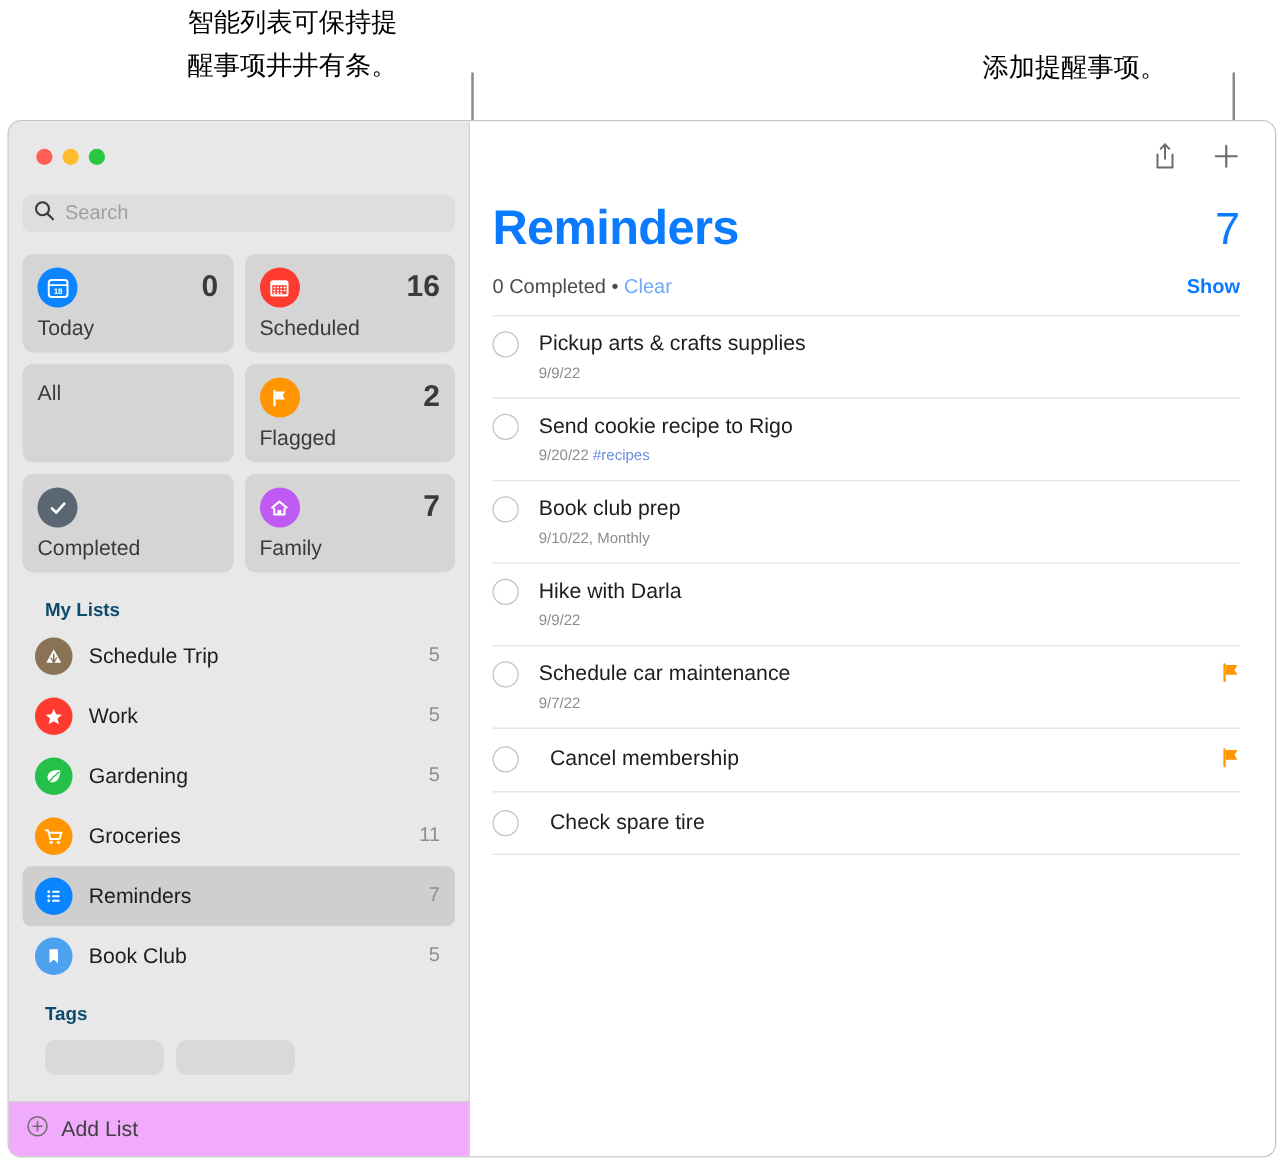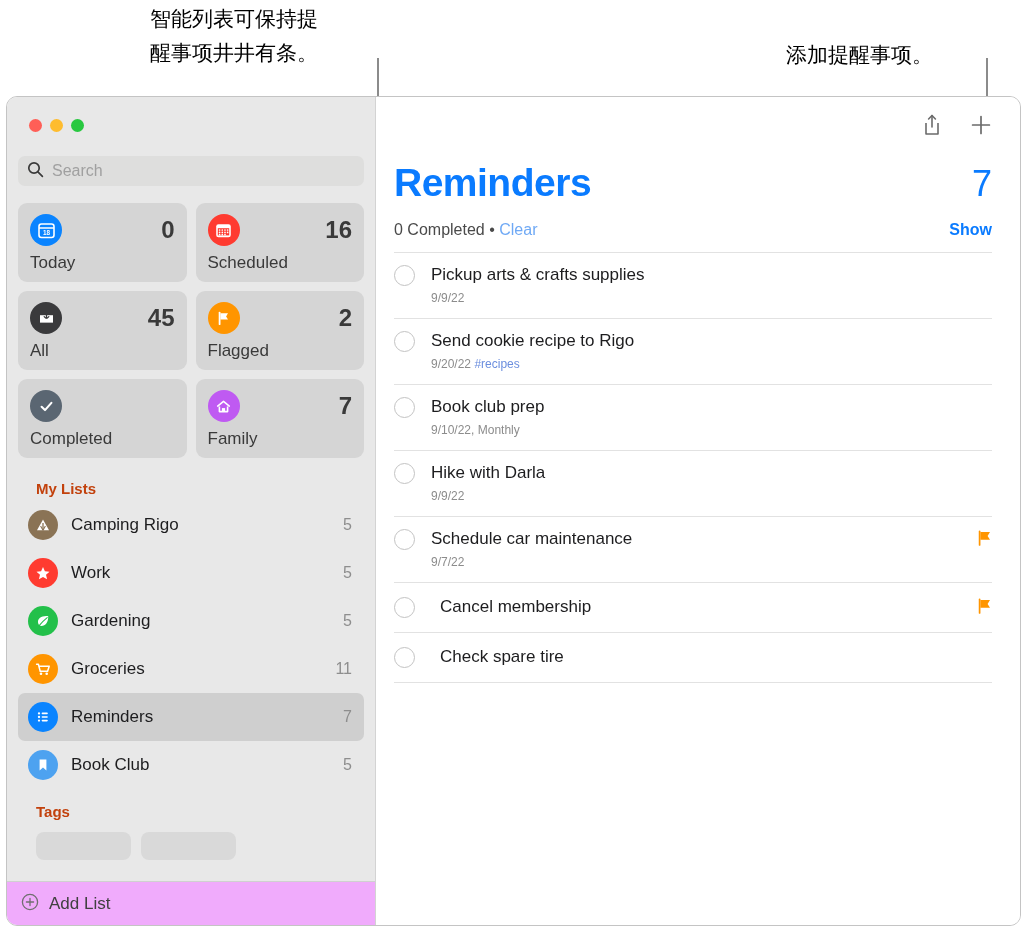--- a/index.html
+++ b/index.html
@@ -106,21 +106,21 @@
     line-height: 1;
   }
   .smart-label {
     font-size: 17px; color: #3a3a3a;
     margin-top: 5px;
   }
 
   
   #lists-section { margin-top: 22px; flex: 1 1 auto; overflow: hidden; }
   .section-header {
-    font-size: 15px; color: #c2410c; font-weight: bold;
+    font-size: 15px; color: #0c4a6e; font-weight: bold;
     padding: 0 0 4px 29px;
   }
   .list-row {
     display: flex; align-items: center;
     height: 48px;
     margin: 0 11px;
     padding: 0 12px 0 10px;
     border-radius: 7px;
     gap: 13px;
   }
@@ -280,30 +280,20 @@
                     <circle cx="11" cy="13.6" r="0.85"></circle>
                   </g>
                 </svg>
             </div>
             <div class="smart-count">16</div>
           </div>
           <div class="smart-label">Scheduled</div>
         </div>
 
         <div class="smart-card">
-          <div class="smart-top">
-            <div class="smart-icon" style="background:#3a3a3c">
-              <svg width="19" height="19" viewBox="0 0 19 19">
-                  <path d="M3 6.2 L16 6.2 L16 13.4 L3 13.4 Z" fill="#fff"></path>
-                  <path d="M9.5 5 L9.5 9.6 M7.2 7.6 L9.5 9.9 L11.8 7.6" stroke="#3a3a3c" stroke-width="1.3" fill="none" stroke-linecap="round" stroke-linejoin="round"></path>
-                  <rect x="3" y="9.8" width="13" height="3.6" fill="#fff"></rect>
-                </svg>
-            </div>
-            <div class="smart-count">45</div>
-          </div>
           <div class="smart-label">All</div>
         </div>
 
         <div class="smart-card">
           <div class="smart-top">
             <div class="smart-icon" style="background:#ff9500">
               <svg width="19" height="19" viewBox="0 0 19 19">
                   <path d="M5.6 3.6 L5.6 15.2" stroke="#fff" stroke-width="1.8" stroke-linecap="round"></path>
                   <path d="M6.4 4.2 L14 4.2 L12.1 7.4 L14 10.6 L6.4 10.6 Z" fill="#fff"></path>
                 </svg>
@@ -345,21 +335,21 @@
 
         <div class="list-row">
           <div class="list-icon" style="background:#8a7355">
             <svg width="18" height="18" viewBox="0 0 18 18">
                 <path d="M9 3.6 L15 14.2 L3 14.2 Z" fill="#fff"></path>
                 <path d="M9 7 L9 14.2" stroke="#8a7355" stroke-width="1.3"></path>
                 <path d="M9 14.2 L6.6 10" stroke="#8a7355" stroke-width="1.1" fill="none"></path>
                 <path d="M9 14.2 L11.4 10" stroke="#8a7355" stroke-width="1.1" fill="none"></path>
               </svg>
           </div>
-          <div class="list-name">Camping Rigo</div>
+          <div class="list-name">Schedule Trip</div>
           <div class="list-count">5</div>
         </div>
 
         <div class="list-row">
           <div class="list-icon" style="background:#ff3b30">
             <svg width="18" height="18" viewBox="0 0 18 18">
                 <path d="M9 3 L10.9 7.3 L15.5 7.7 L12 10.8 L13.1 15.3 L9 12.9 L4.9 15.3 L6 10.8 L2.5 7.7 L7.1 7.3 Z" fill="#fff"></path>
               </svg>
           </div>
           <div class="list-name">Work</div>

